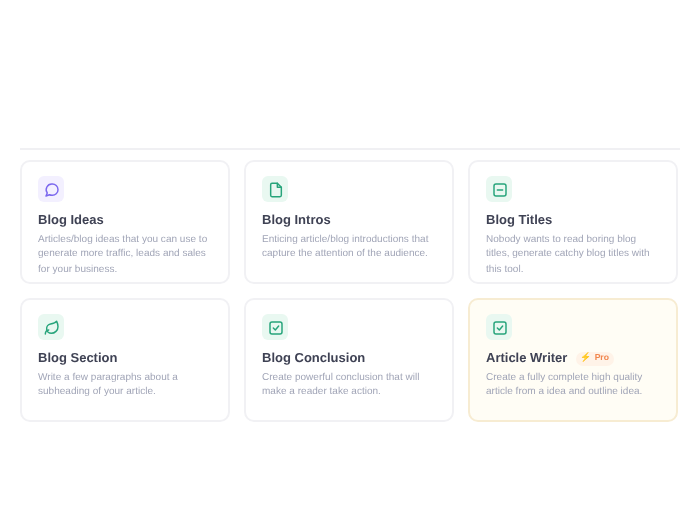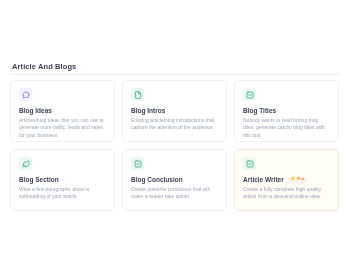--- a/index.html
+++ b/index.html
@@ -109,21 +109,20 @@
   .pro-badge .bolt {
     font-size: 4.5px;
     line-height: 1;
   }
 </style>
 </head>
 <body>
 
 <div class="page">
 
-  <div class="section-title">Article And Blogs</div>
   <div class="divider"></div>
 
   <div class="cards-wrap">
 
     <div class="card">
       <div class="icon-box" style="background:#f3f0ff;">
         <svg width="8" height="8" viewBox="0 0 24 24" fill="none" stroke="#7b68ee" stroke-width="2.2" stroke-linecap="round" stroke-linejoin="round">
           <path d="M21 11.5a8.4 8.4 0 0 1-9 8.4 9 9 0 0 1-3.8-.8L3 21l1.9-4.6A8.4 8.4 0 0 1 12 3.1a8.4 8.4 0 0 1 9 8.4z"></path>
         </svg>
       </div>

